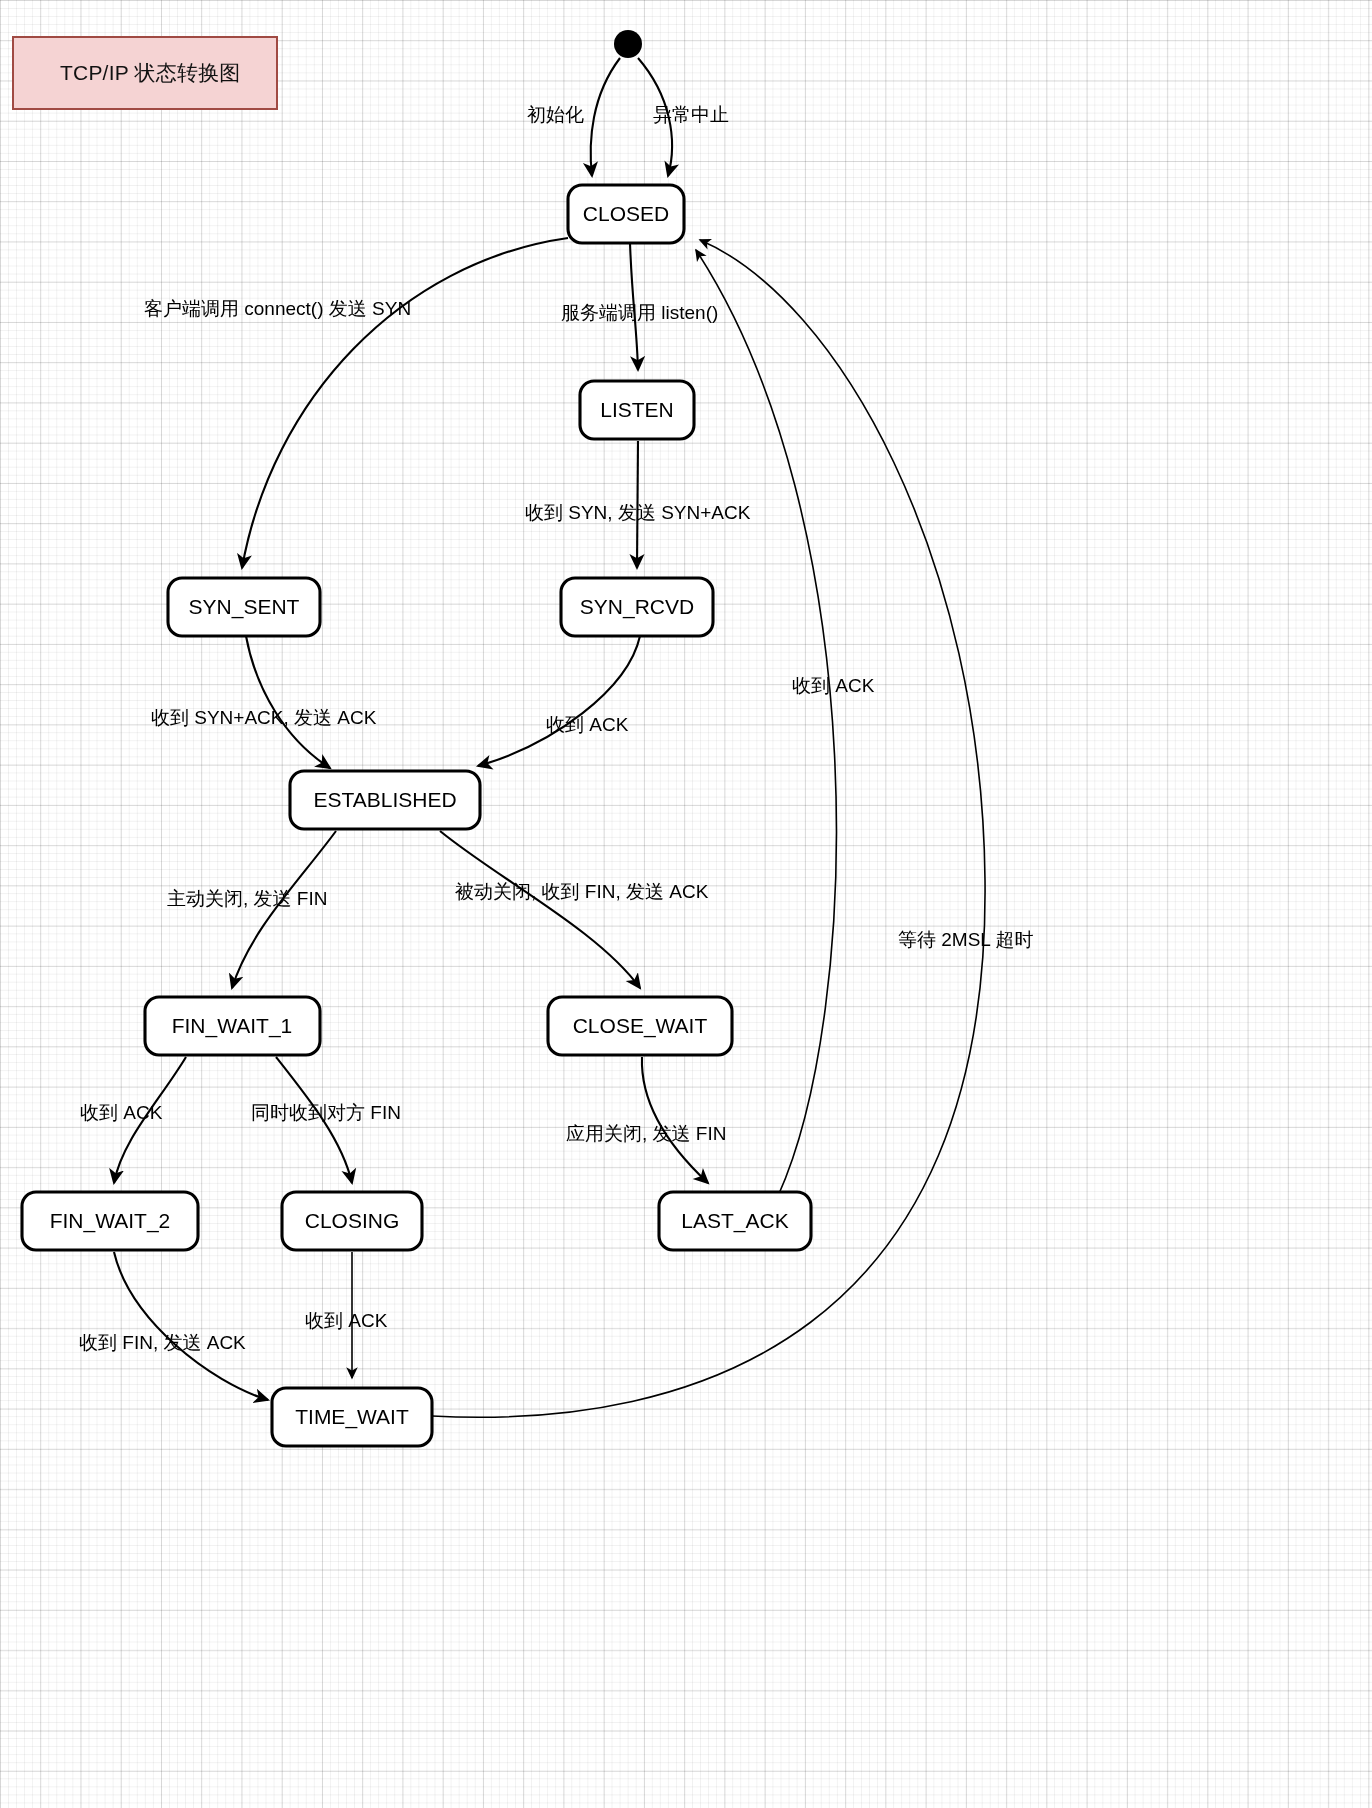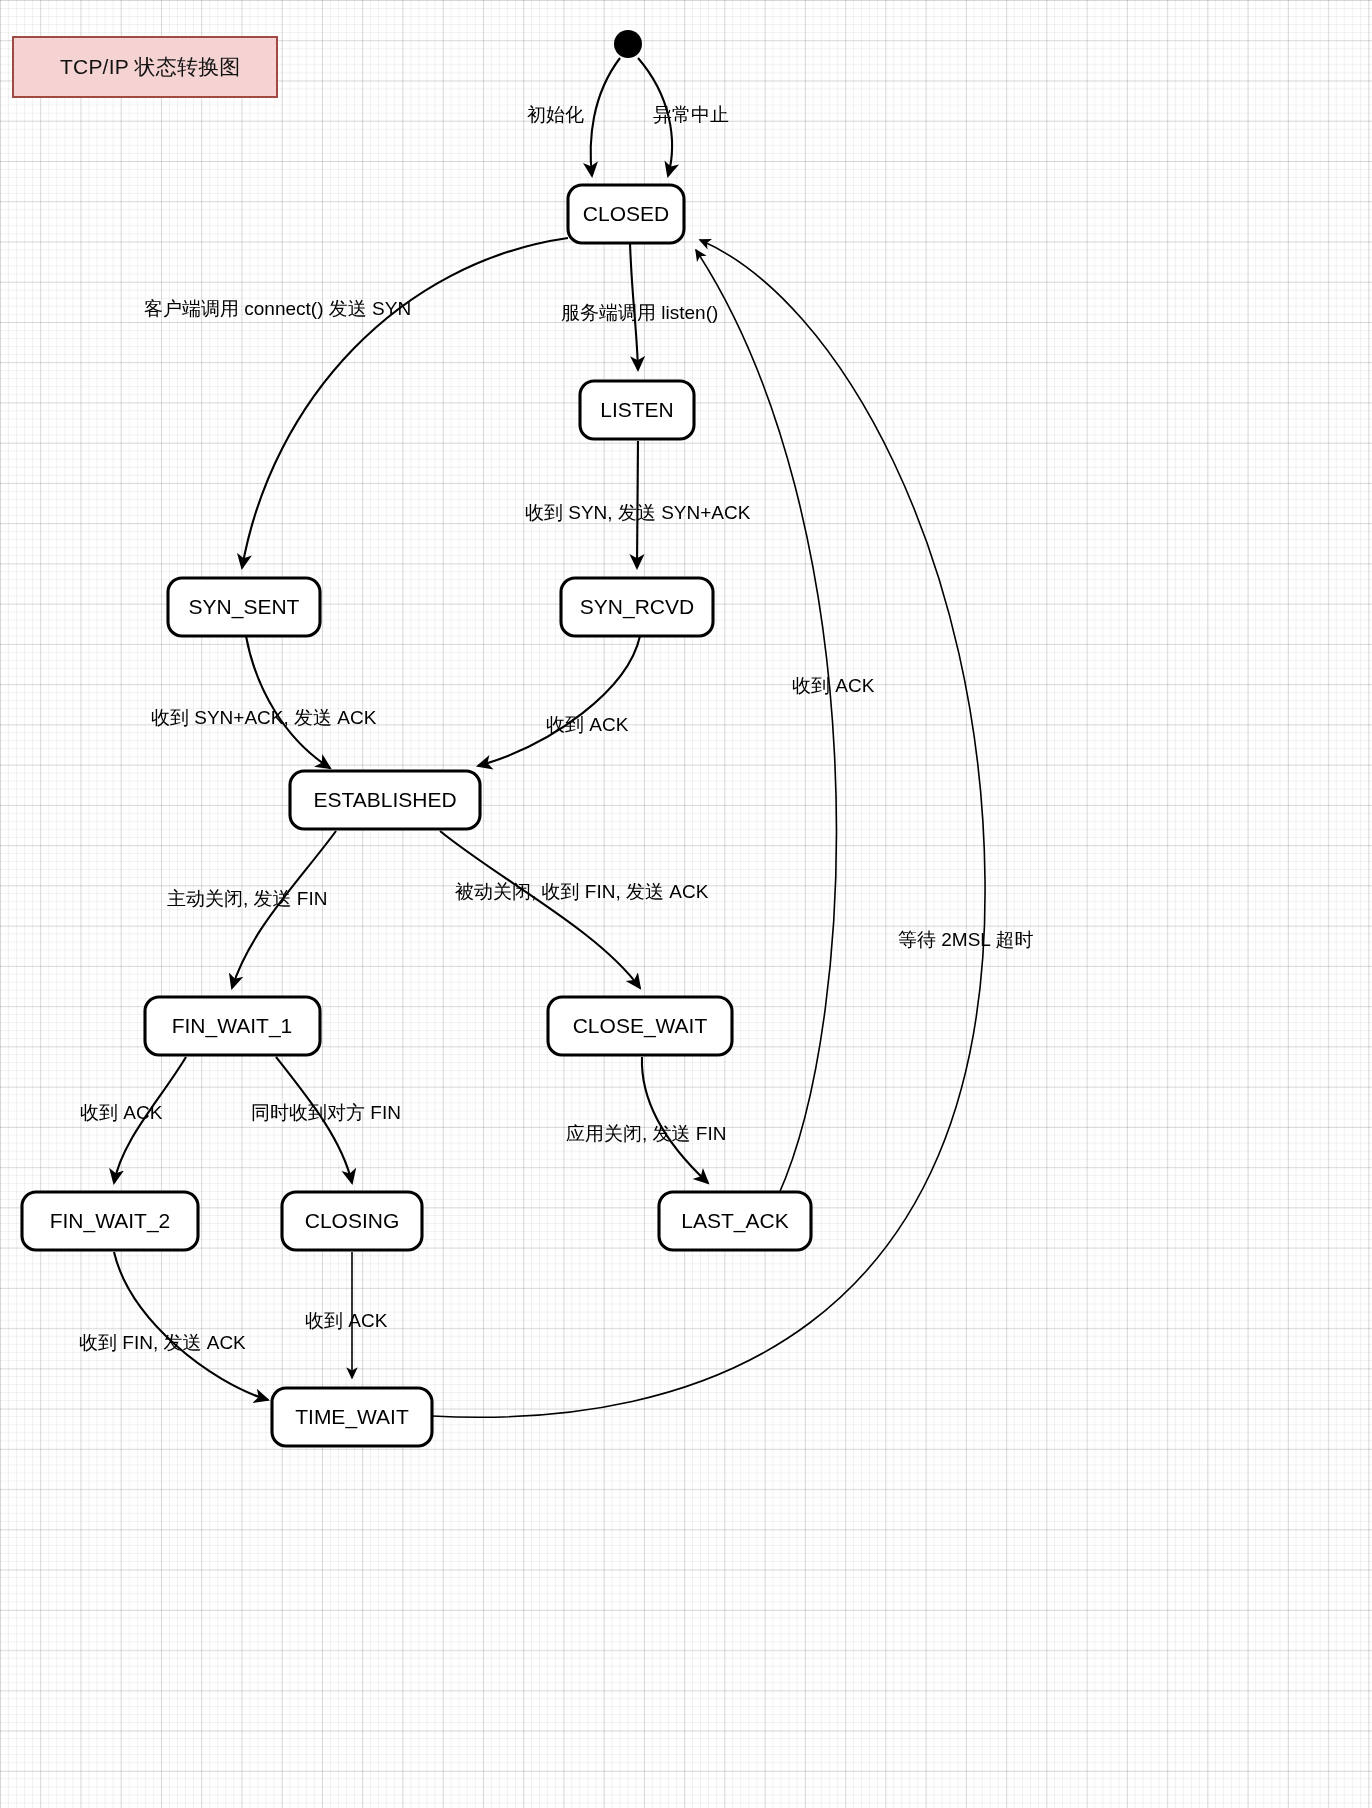--- a/index.html
+++ b/index.html
@@ -28,21 +28,21 @@
   .nodelabel{
     font-family:"Liberation Sans","DejaVu Sans",sans-serif;
     font-size:21px;fill:#000000;text-anchor:middle;dominant-baseline:middle;
   }
   .edgelabel{
     font-family:"Liberation Sans","DejaVu Sans",sans-serif;
     font-size:19px;fill:#000000;
   }
   .startdot{fill:#000000;}
   #titlebox{
-    position:absolute;left:12px;top:36px;width:266px;height:62px;
+    position:absolute;left:12px;top:36px;width:266px;height:74px;
     background:#f5d3d3;border:2px solid #a04a43;box-sizing:border-box;
     display:flex;align-items:center;
   }
   #titlebox span{
     margin-left:46px;font-size:21px;color:#111111;
     font-family:"Liberation Sans","DejaVu Sans",sans-serif;
     letter-spacing:0.2px;
   }
 </style>
 </head>

